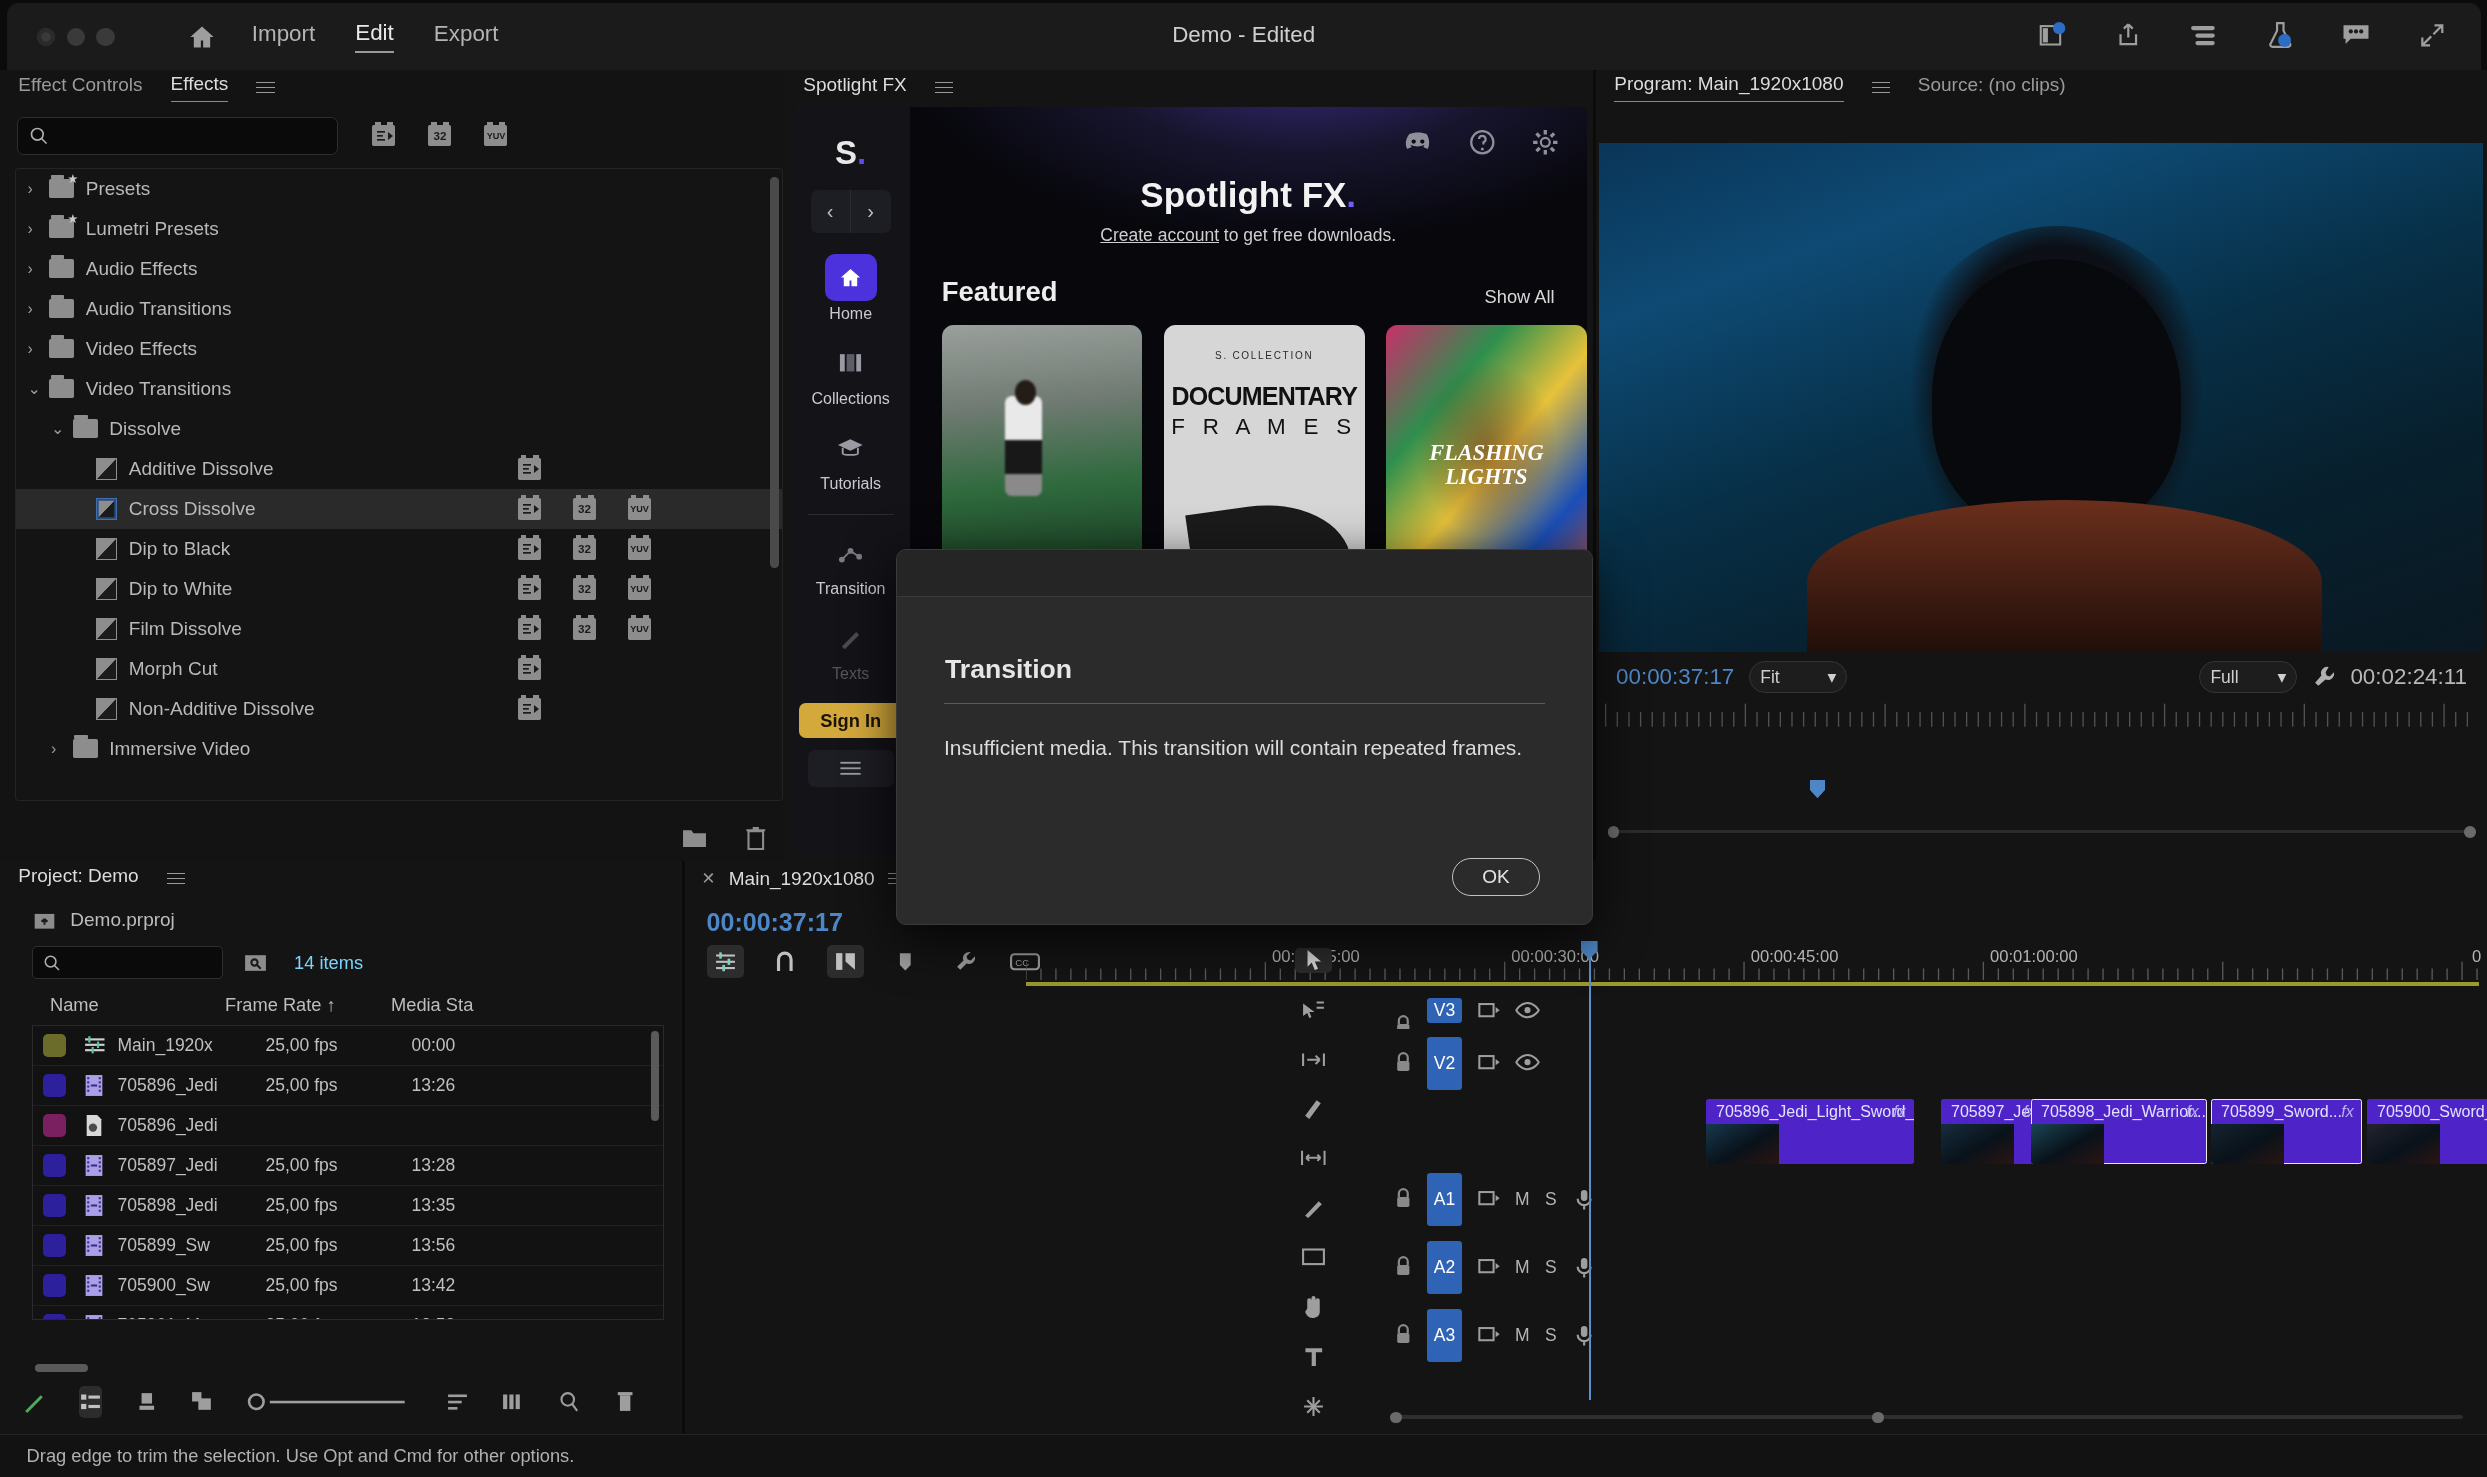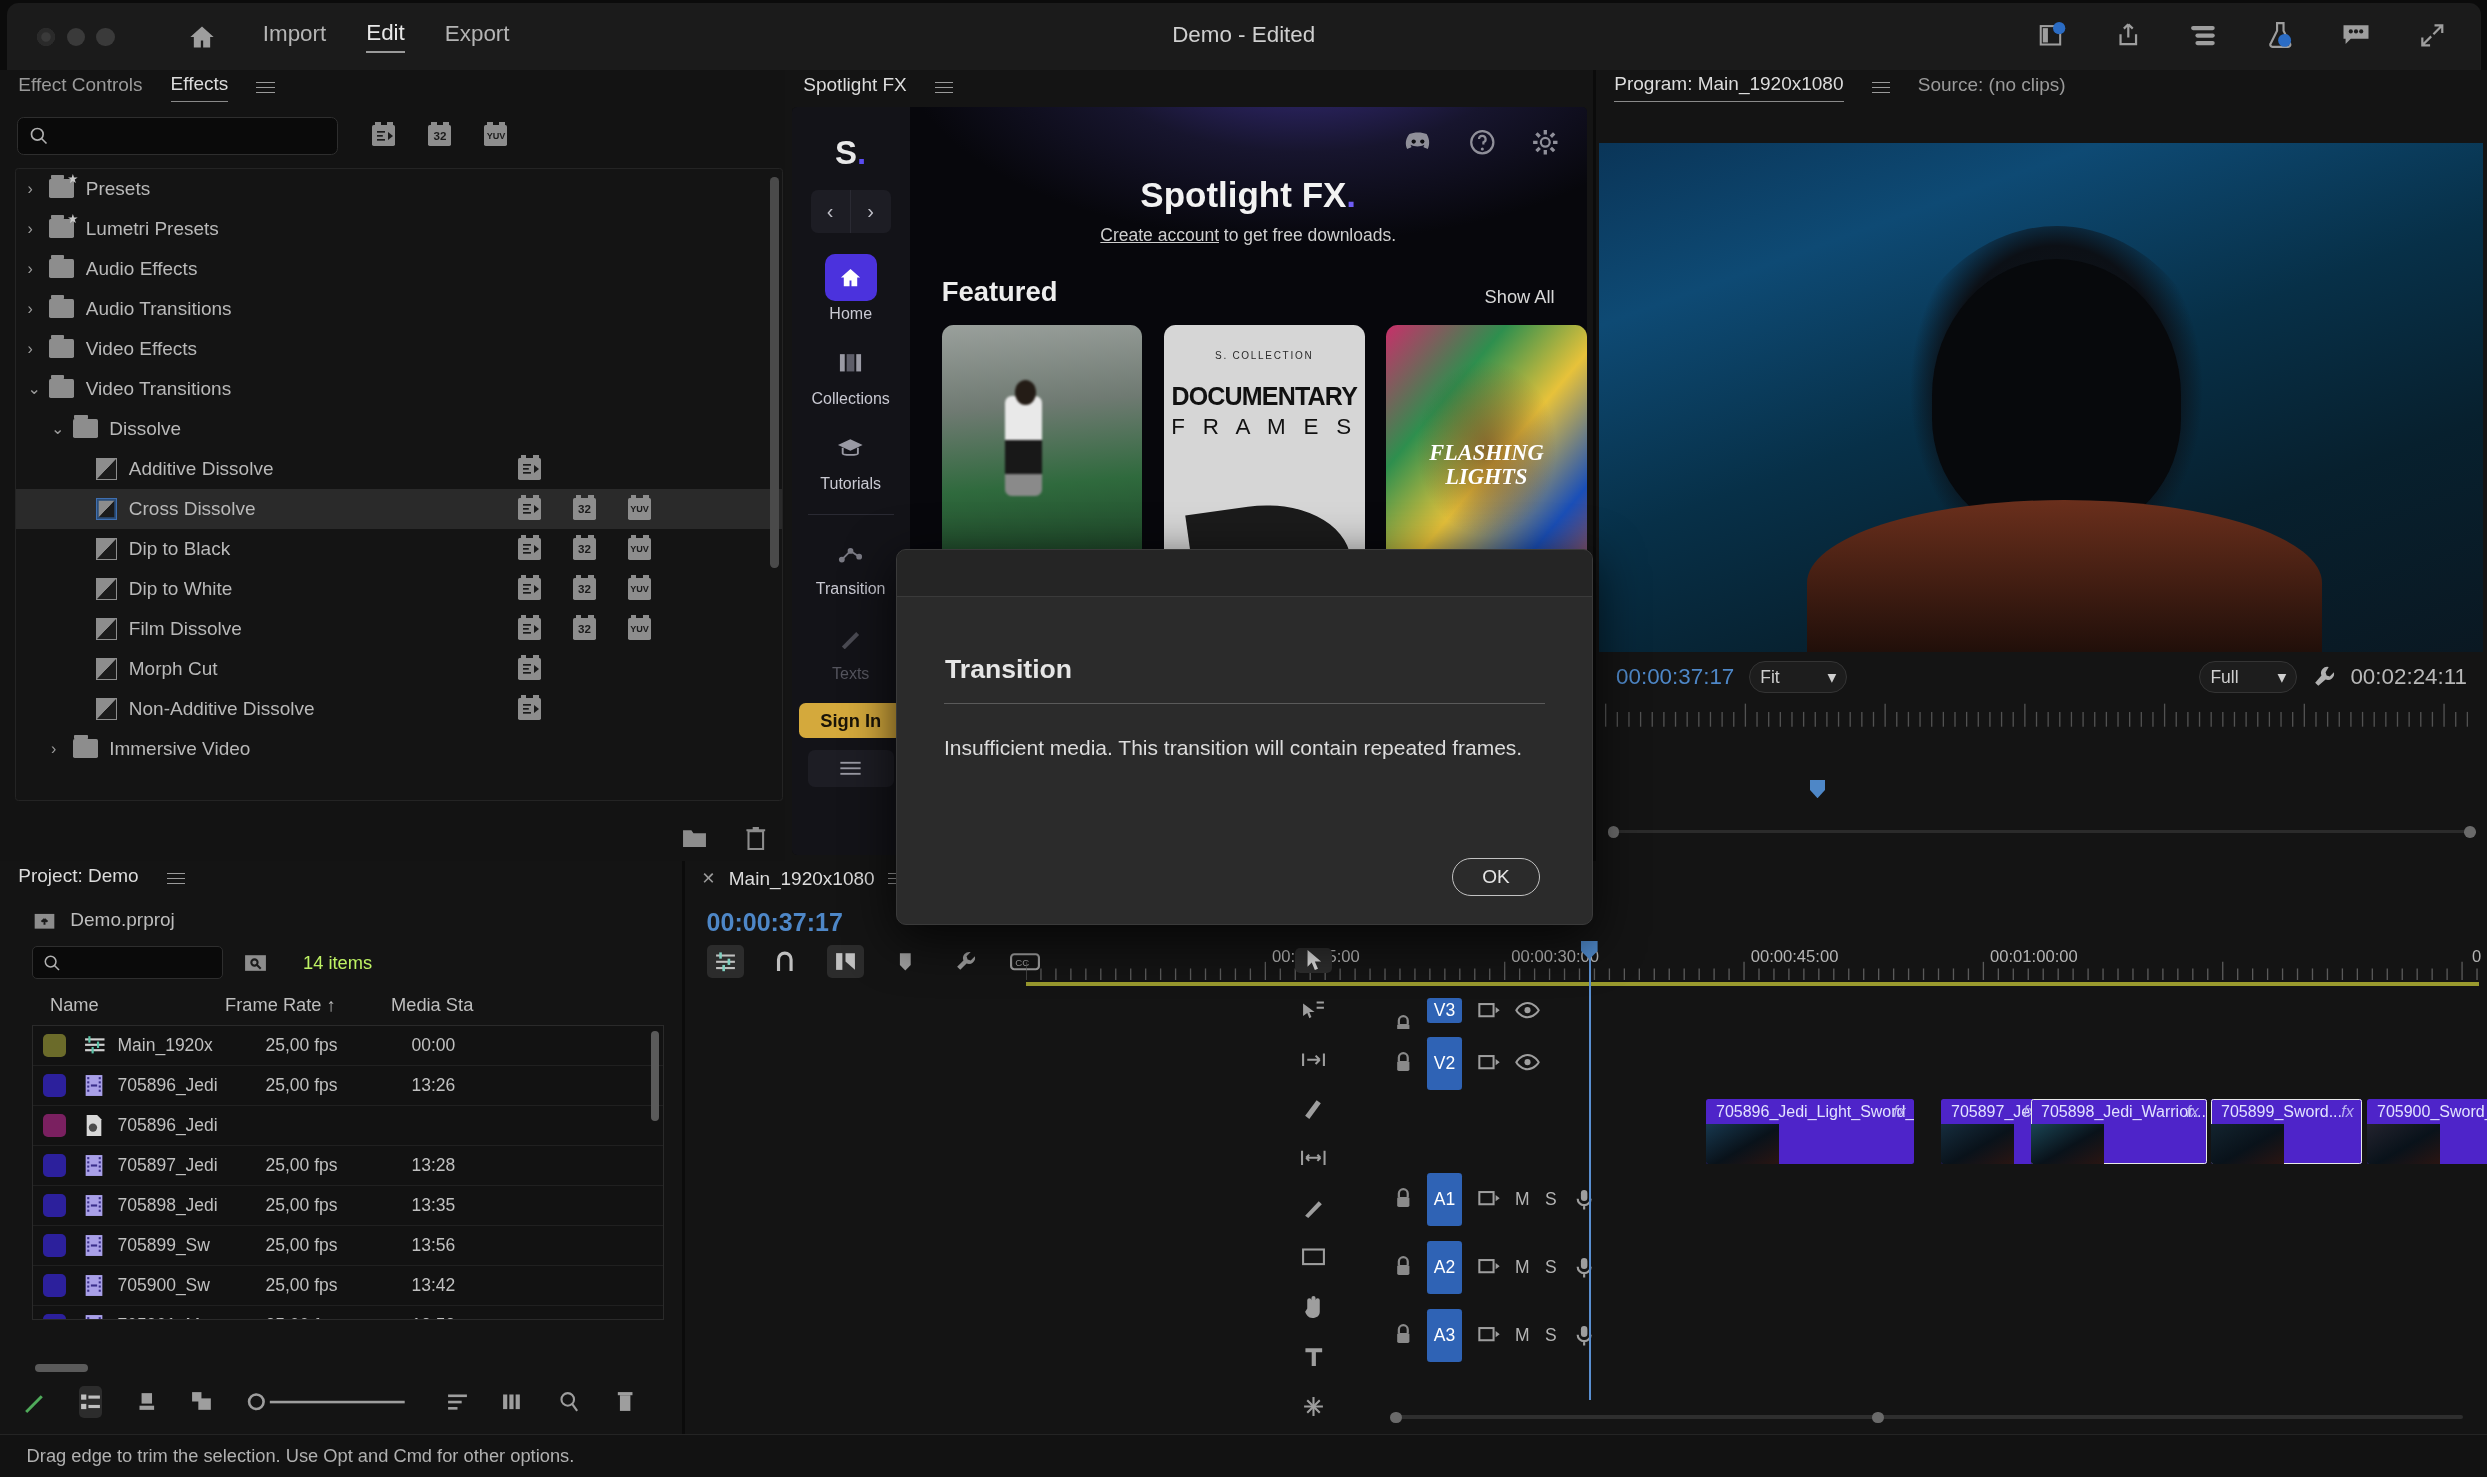--- a/index.html
+++ b/index.html
@@ -15,21 +15,21 @@
   
   .topbar {
     position: absolute; left: 6.7px; top: 3.3px; width: 2474px; height: 67px;
     background: #1b1b1b; border-radius: 11.6px 11.6px 0 0;
     display: flex; align-items: center;
   }
   .traffic { display: flex; gap: 11.6px; margin-left: 30px; }
   .dot { width: 18.3px; height: 18.3px; border-radius: 50%; background: #3a3a3a; }
   .dot.d1 { box-shadow: inset 0 0 0 4.2px #2a2a2a; background:#3a3a3a;}
   .home-btn { margin-left: 71px; display:flex; align-items:center; }
-  .menu-items { display: flex; align-items: center; gap: 40px; margin-left: 45px; }
+  .menu-items { display: flex; align-items: center; gap: 40px; margin-left: 34px; }
   .menu-item { font-size: 22.4px; color: #b4b4b4; padding-bottom: 5px; cursor: pointer; }
   .menu-item.active { color: #e8e8e8; border-bottom: 2.5px solid #9a9a9a; }
   .win-title {
     position: absolute; left: 0; right: 0; top: 18.3px; text-align: center;
     font-size: 22.4px; color: #cfcfcf; pointer-events: none;
   }
   .top-right { position: absolute; right: 32px; top: 15px; display: flex; gap: 43px; align-items: center; }
   .ticon { width: 33px; height: 33px; display:flex; align-items:center; justify-content:center; cursor: pointer; }
 
   
@@ -209,21 +209,21 @@
     display:flex; align-items:center; justify-content:center; gap: 28px;
   }
 
   
   #project-panel { left: 0; top: 861px; width: 682px; height: 574px; background:#141414; }
   .proj-file { display:flex; align-items:center; gap: 13.3px; padding: 13.3px 0 8.3px 32px; font-size: 19px; color:#bdbdbd;}
   .proj-searchrow { display:flex; align-items:center; padding: 6.7px 0 0 32px; gap: 20px; }
   .proj-search { width: 191px; height: 33px; background:#0a0a0a; border:0.8px solid #2e2e2e; border-radius: 5px;
     display:flex; align-items:center; padding-left: 10px; gap: 8.3px;}
   .proj-search input { background:transparent;border:none;outline:none;color:#c8c8c8;font-size:16.6px; width: 133px; font-family:"Liberation Sans",sans-serif;}
-  .items-count { font-size: 18.3px; color:#bef264; margin-left: 15px;}
+  .items-count { font-size: 18.3px; color:#7dd3fc; margin-left: 6px;}
   .proj-head {
     display:flex; align-items:center; padding: 15px 0 8.3px 50px; font-size: 18.3px; color:#bdbdbd;
   }
   .proj-head .c-name { width: 175px; }
   .proj-head .c-fr { width: 166px; }
   .proj-head .c-ms { width: 116px; }
   .proj-list { margin: 0 18.3px 0 32px; border:0.8px solid #2a2a2a; height: 295px; overflow: hidden; position:relative; background:#121212;}
   .prow { display:flex; align-items:center; height: 40px; border-bottom:0.8px solid #202020; font-size: 17.5px; color:#c0c0c0;}
   .swatch { width: 23px; height: 23px; border-radius: 5px; margin: 0 18.3px 0 10px; flex:0 0 23px;}
   .pico { width: 21.6px; height: 23px; margin-right: 11.6px; flex: 0 0 21.6px; }

